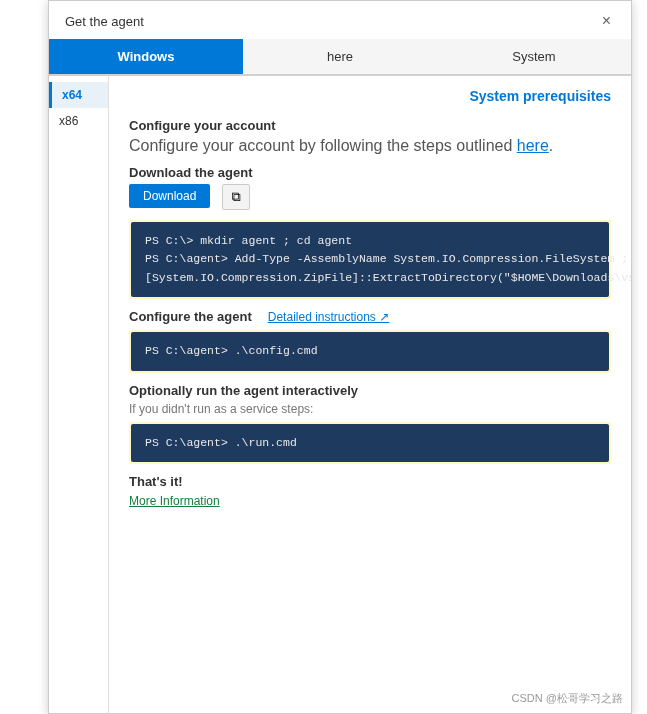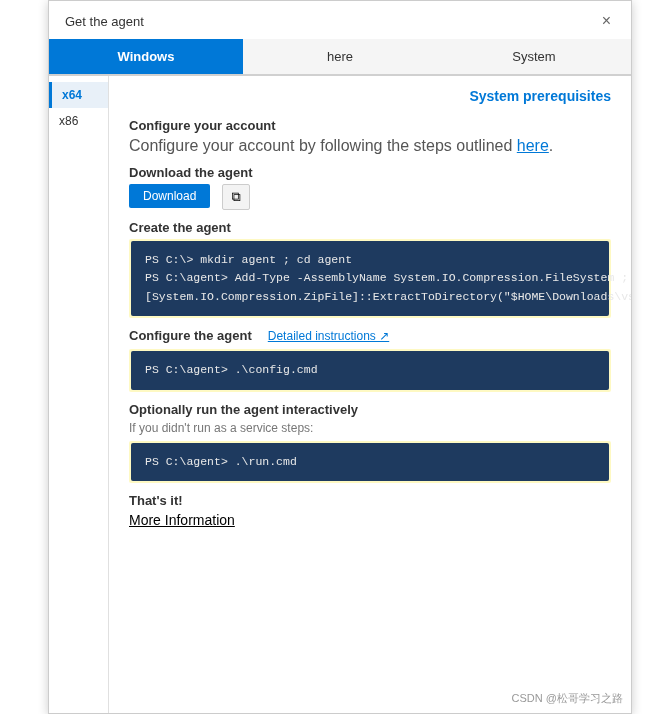--- a/index.html
+++ b/index.html
@@ -189,24 +189,24 @@
     }
 
     .small-desc {
       font-size: 12px;
       color: #777;
       margin-bottom: 6px;
       margin-top: 2px;
     }
 
     .footer-link {
-      color: #000000;
+      color: #15803d;
       text-decoration: underline;
       cursor: pointer;
-      font-size: 14px;
+      font-size: 12px;
     }
 
     .watermark {
       position: absolute;
       bottom: 8px;
       right: 24px;
       font-size: 11px;
       color: #999;
     }
 
@@ -253,21 +253,20 @@
       
       <div class="step-label">Download the agent</div>
       <div class="download-row">
         <button class="download-btn">Download</button>
         <button class="copy-btn">
           <span>⧉</span>
         </button>
       </div>
 
       
-      <div class="step-label">Create the agent</div>
       <div class="code-block-wrapper">
         <div class="code-block">PS C:\&gt; mkdir agent ; cd agent
 PS C:\agent&gt; Add-Type -AssemblyName System.IO.Compression.FileSystem ;
 [System.IO.Compression.ZipFile]::ExtractToDirectory("$HOME\Downloads\vsts-agent-win-x64-2.210.1.zip", "$PWD")</div>
       </div>
 
       
       <div class="configure-row">
         <span class="step-label" style="margin:0">Configure the agent</span>
         <a class="detailed-link">Detailed instructions ↗</a>

